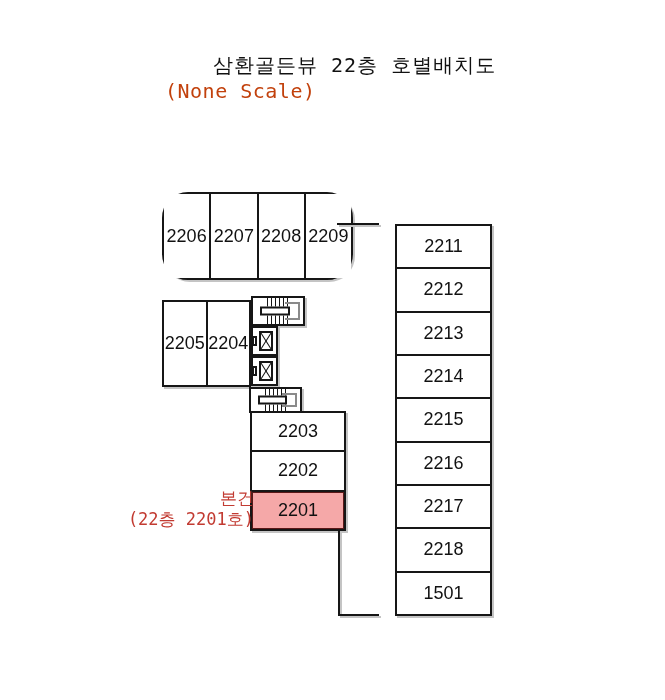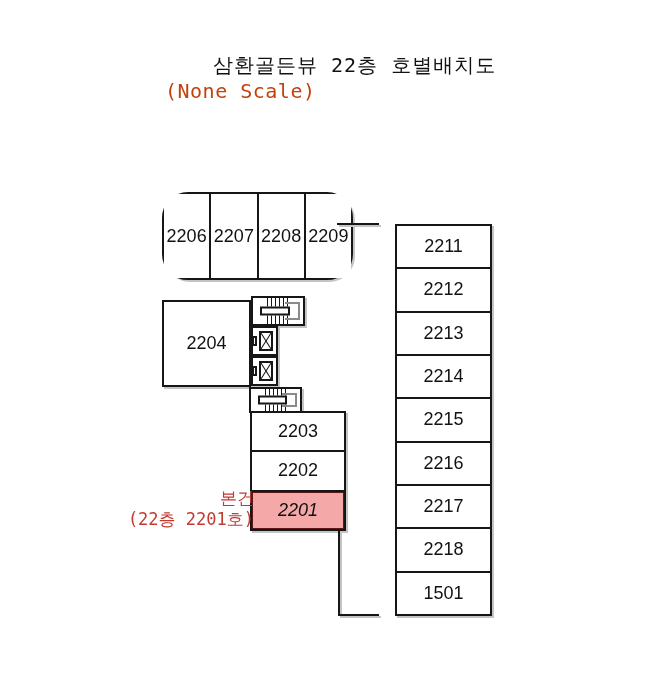--- a/index.html
+++ b/index.html
@@ -26,21 +26,21 @@
   .room{
     display:flex;align-items:center;justify-content:center;
     font-size:18px;color:#111;box-sizing:border-box;background:#fff;
   }
   .row-block{display:flex;flex-direction:column;}
   .row-block .room{width:100%;flex:1;border-bottom:2px solid #161616;}
   .row-block .room:last-child{border-bottom:none;}
   .col-block{display:flex;flex-direction:row;}
   .col-block .room{height:100%;flex:1;border-right:2px solid #161616;}
   .col-block .room:last-child{border-right:none;}
-  .room.highlight{background:#f5a8a8;box-shadow:inset 0 0 0 1px #5a1717;border-color:#5a1717;font-style:italic;}
+  .room.highlight{background:#f5a8a8;box-shadow:inset 0 0 0 1px #5a1717;border-color:#5a1717;}
   
   .seg{position:absolute;background:#161616;box-shadow:2px 2px 0 #c4c4c4;}
   
   .stair{position:absolute;background:#fff;border:2px solid #161616;box-shadow:2px 2px 0 #c4c4c4;box-sizing:border-box;}
   .stair-hatch{position:absolute;left:14px;top:0;bottom:0;width:23px;
     background:repeating-linear-gradient(90deg,#161616 0 1px,transparent 1px 4px);}
   .stair-return{position:absolute;right:3px;top:4px;bottom:4px;width:15px;
     border:2px solid #8a8a8a;border-left:none;box-sizing:border-box;}
   .stair-rail{position:absolute;left:7px;right:13px;top:50%;transform:translateY(-50%);
     height:5px;background:#fff;border:2px solid #161616;}
@@ -66,20 +66,21 @@
   <div class="title-line2">(None Scale)</div>
 
   <div class="blk col-block" style="left:162px;top:192px;width:191px;height:88px;border-radius:26px;">
     <div class="room">2206</div>
     <div class="room">2207</div>
     <div class="room">2208</div>
     <div class="room">2209</div>
   </div>
 
   <div class="blk col-block" style="left:162px;top:300px;width:89px;height:87px;">
+    <div class="room">2205</div>
     <div class="room">2204</div>
   </div>
 
   <div class="stair" style="left:251px;top:296px;width:54px;height:30px;">
     <div class="stair-hatch"></div>
     <div class="stair-return"></div>
     <div class="stair-rail"></div>
   </div>
 
   <div class="elev" style="left:251px;top:326px;width:27px;height:30px;">

